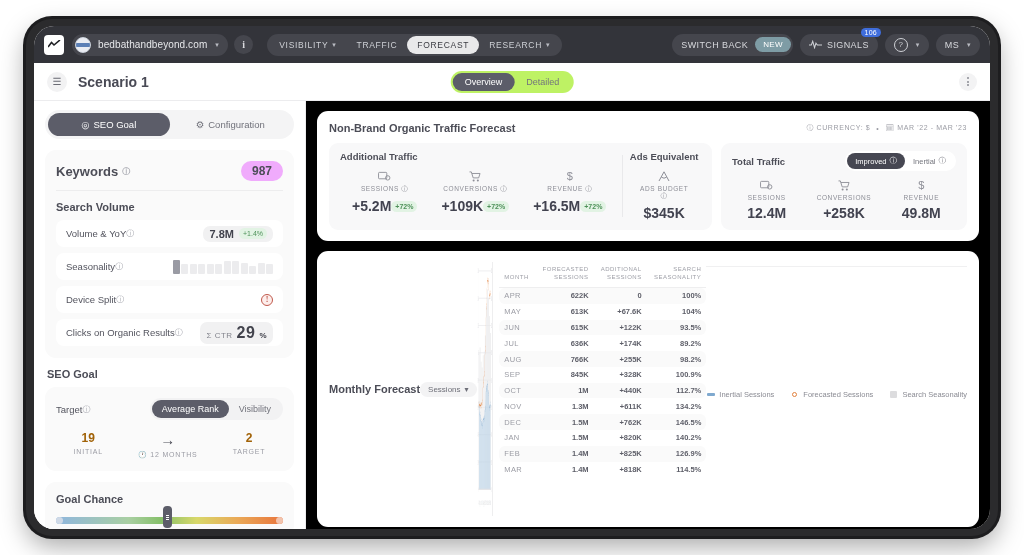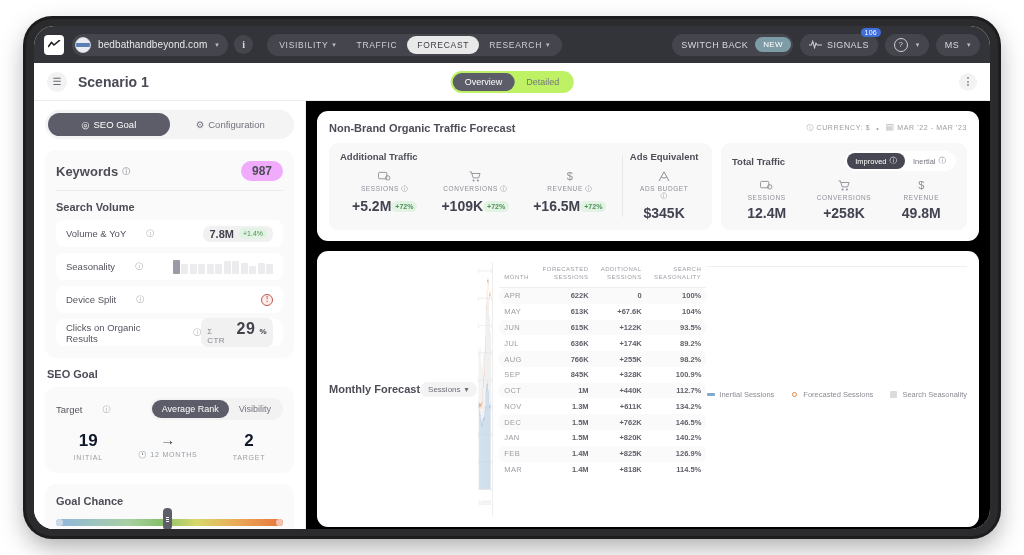--- a/index.html
+++ b/index.html
@@ -125,21 +125,21 @@
   .kw-head { display:flex; align-items:center; justify-content:space-between; padding-bottom:9px;
     border-bottom:1px solid #ededee;gap:40px; }
   .kw-title { font-size:13px; font-weight:bold; color:#4c4d57; display:flex; align-items:center; gap:4px; }
   .kw-count { background:#f0abfc; border-radius:11px; font-size:12px; font-weight:bold;
     color:#4c4d57; padding:3px 11px; }
   .sect-title { font-size:11px; font-weight:bold; color:#4c4d57; margin:10px 0 7px; }
   .row {
     background:#fff; border-radius:8px; height:27px; display:flex; align-items:center;
     justify-content:space-between; padding: 0 10px; margin-bottom:6px;
   }
-  .row-label { font-size:9.5px; color:#53545e; display:flex; align-items:center; gap:20px; }
+  .row-label { font-size:9.5px; color:#53545e; display:flex; align-items:center; gap:0; }
   .ico-i { font-size:8px; color:#a8a9b1; font-family:"Liberation Serif",serif; }
   .vol-val { background:#f1f1f2; border-radius:7px; padding:2px 6px; display:flex;
     align-items:center; gap:5px; }
   .vol-num { font-size:11px; font-weight:bold; color:#42434d; }
   .chip-green { background:#e2f3e4; color:#4e9159; font-size:7px; border-radius:6px; padding:2px 4px; }
   .seas-bars { display:flex; gap:1.5px; align-items:flex-end; height:15px; }
   .seas-bars span { width:7px; background:#ececee; border-radius:1px; display:block; }
   .seas-bars span.on { background:#9a9ba4; }
   .warn-ico {
     width:12px;height:12px;border-radius:50%;border:1.3px solid #c0594c;color:#c0594c;
@@ -149,21 +149,21 @@
   .ctr-val { background:#f1f1f2; border-radius:7px; padding:2px 6px; font-size:8px;
     color:#83848d; letter-spacing:.5px; display:flex; align-items:baseline; gap:4px; }
   .ctr-val b { font-size:16px; color:#42434d; }
   .ctr-val em { font-style:normal; font-size:8px; color:#42434d; font-weight:bold;}
 
   .target-head { display:flex; align-items:center; justify-content:space-between; }
   .seg2 { background:#f2f2f3; border-radius:12px; padding:2px; display:flex; }
   .seg2 div { font-size:9px; padding:4px 10px; border-radius:10px; color:#72737c; }
   .seg2 div.active { background:#5c5d69; color:#fff; }
   .target-nums { display:flex; justify-content:space-around; margin-top:11px; text-align:center; }
-  .tn-val { font-size:17px; font-weight:bold; color:#0f172a; }
+  .tn-val { font-size:12px; font-weight:bold; color:#a16207; }
   .tn-lab { font-size:7px; color:#9b9ca4; letter-spacing:.8px; margin-top:3px; }
   .arrow { font-size:15px; color:#4b4c56; }
 
   .gc-title { font-size:11px; font-weight:bold; color:#4c4d57; margin-bottom:12px; }
   .gc-track {
     height:7px; border-radius:4px; position:relative;
     background: linear-gradient(90deg,#8fb6de 0%, #a9cfa2 32%, #86c06a 46%, #d8d86a 62%, #eaa957 80%, #e8743c 100%);
   }
   .gc-dot { position:absolute; width:7px;height:7px;border-radius:50%;background:#cfd9e6; top:0; }
   .gc-dot.r { background:#f2c4ae; right:0; }

